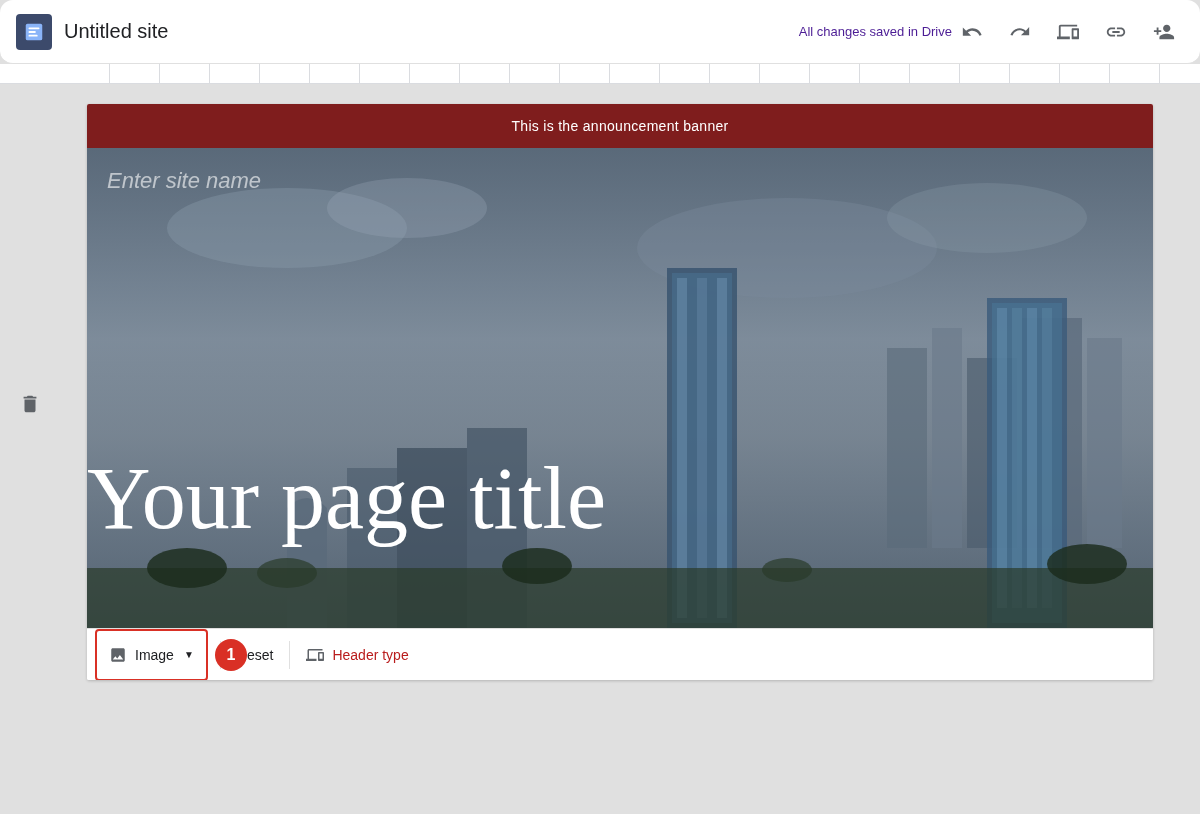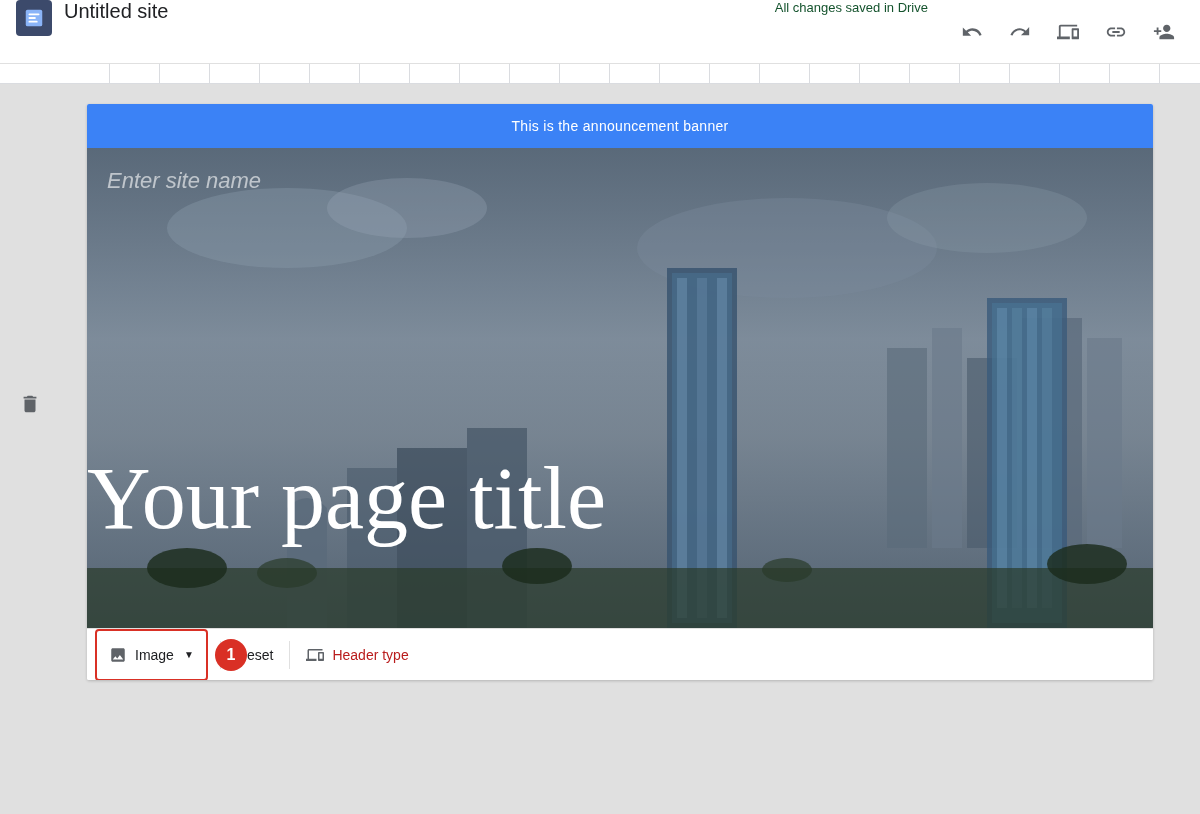--- a/index.html
+++ b/index.html
@@ -1,40 +1,39 @@
 <!DOCTYPE html>
 <html><head>
   <meta charset="utf-8">
   <style>
     * { box-sizing: border-box; margin: 0; padding: 0; }
     body { font-family: 'Google Sans', Arial, sans-serif; background: #e0e0e0; width: 1200px; height: 814px; overflow: hidden; }
 
     
     .topbar {
-      display: flex; 
+      display: flex; align-items: center;
       height: 64px; background: #fff;
       border-bottom: 1px solid #e0e0e0;
       padding: 0 16px;
-      position: relative; z-index: 100;
+      position: relative; z-index: 100; border-radius: 13px;
     }
     .topbar-logo {
       width: 36px; height: 36px;
       background: #3c4a6b;
       border-radius: 4px;
       display: flex; align-items: center; justify-content: center;
       margin-right: 12px; flex-shrink: 0;
     }
     .topbar-logo svg { width: 22px; height: 22px; }
     .topbar-title {
       font-size: 20px; color: #202124;
       font-weight: 400; flex: 1;
     }
     .topbar-status {
-      font-size: 13px; color: #14532d;
-      margin-right: 24px;
+      font-size: 13px; color: #4c1d95;
     }
     .topbar-actions {
       display: flex; align-items: center; gap: 8px;
     }
     .topbar-icon-btn {
       width: 40px; height: 40px;
       border: none; background: transparent; cursor: pointer;
       border-radius: 50%; display: flex; align-items: center; justify-content: center;
       color: #5f6368;
     }
@@ -85,21 +84,21 @@
       width: 1066px;
       background: #fff;
       border-radius: 2px;
       overflow: hidden;
       box-shadow: 0 1px 3px rgba(0,0,0,0.2);
       position: relative;
     }
 
     
     .announcement-banner {
-      background: #3b82f6;
+      background: #7f1d1d;
       color: #fff;
       text-align: center;
       padding: 14px;
       font-size: 14px;
       font-weight: 500;
       letter-spacing: 0.3px;
     }
 
     
     .hero-section {

